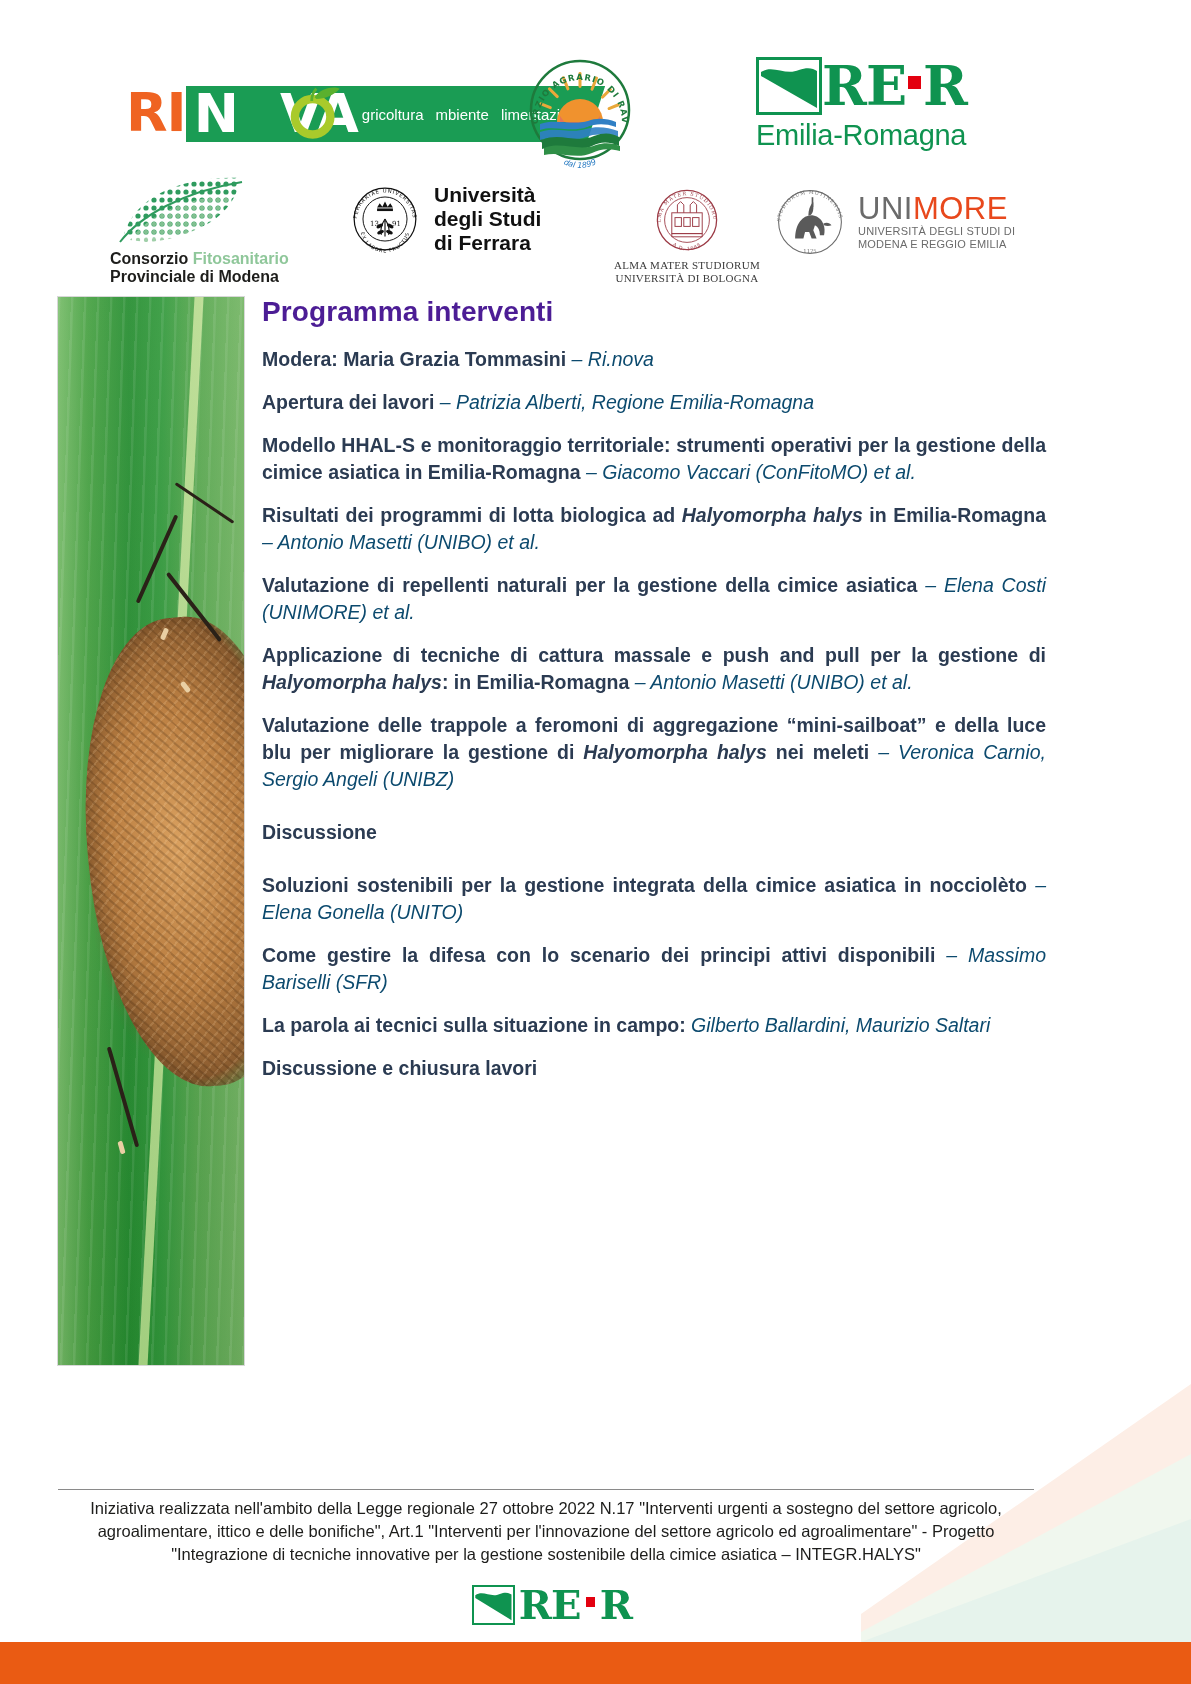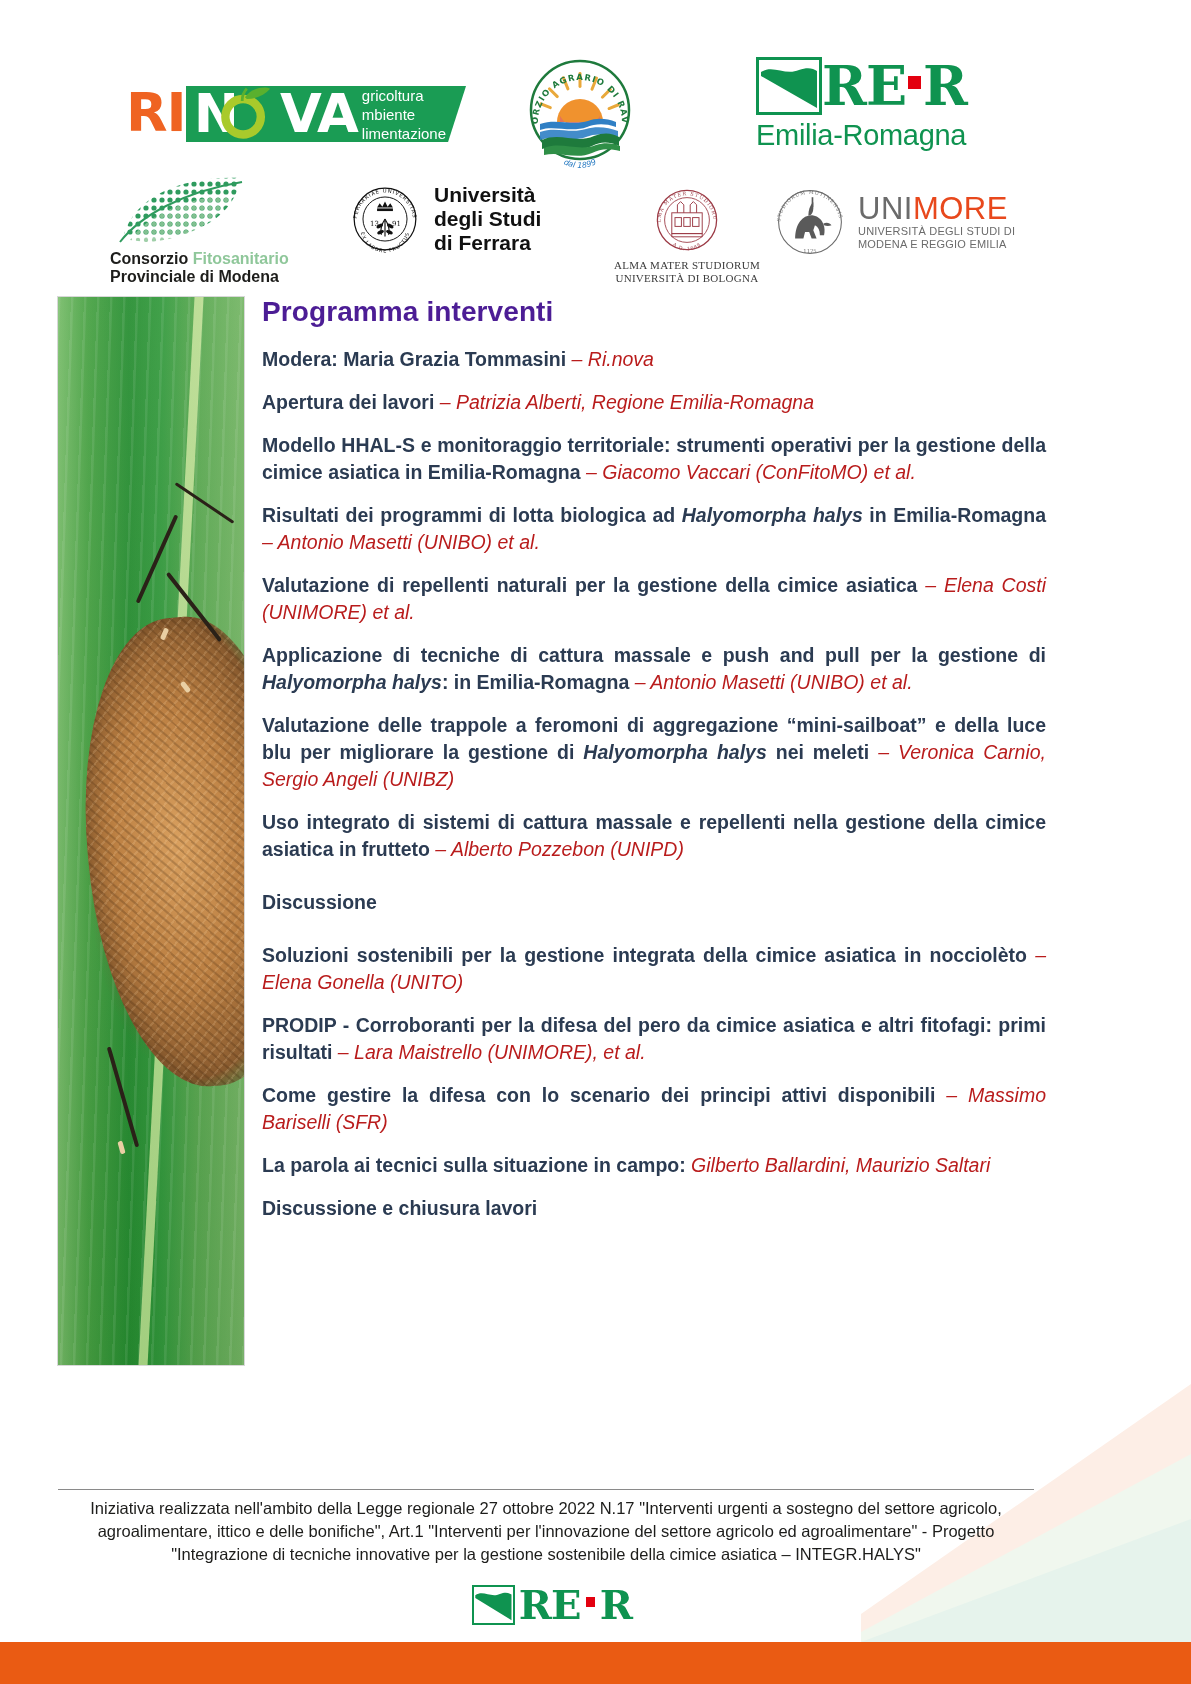--- a/index.html
+++ b/index.html
@@ -17,21 +17,21 @@
 
   .bottom-bar{position:absolute;left:0;bottom:0;width:100%;height:42px;background:#ea5b13;}
 
   
   .rinova{position:absolute;left:126px;top:86px;height:56px;display:flex;align-items:stretch;}
   .rinova .ri{font-family:"DejaVu Sans", sans-serif;font-weight:bold;font-size:54px;color:#ef6322;line-height:54px;letter-spacing:-1px;}
   .rinova-green{position:relative;background:#1a9c54;display:flex;align-items:center;padding-left:8px;padding-right:6px;
                 clip-path:polygon(0 0,100% 0,calc(100% - 18px) 100%,0 100%);}
   .rinova-green .nova{font-family:"DejaVu Sans", sans-serif;font-weight:bold;font-size:54px;color:#ffffff;line-height:56px;letter-spacing:-1px;}
   .rinova-green .nova .o-slot{display:inline-block;width:42px;}
-  .rinova-words{display:flex;flex-direction:column;justify-content:space-between;gap:2px;padding-left:4px;padding-right:14px;}
+  .rinova-words{display:flex;flex-direction:row;justify-content:space-between;gap:12px;padding-left:4px;padding-right:14px;}
   .rinova-words span{font-family:"Liberation Sans", sans-serif;font-size:15px;color:#ffffff;line-height:17px;font-weight:500;}
   .rinova-o{position:absolute;left:0;top:0;width:100%;height:100%;pointer-events:none;}
 
   
   .car{position:absolute;left:520px;top:50px;width:120px;height:118px;}
   
   .rer-big{position:absolute;left:756px;top:57px;width:230px;height:108px;}
   .rer-mark{display:inline-block;vertical-align:middle;width:66px;height:58px;border:3px solid #0f9350;box-sizing:border-box;position:relative;overflow:hidden;background:#fff;}
   .rer-text{font-family:"DejaVu Serif", serif;font-weight:bold;font-size:54px;color:#0f9350;line-height:58px;vertical-align:middle;letter-spacing:-1px;}
   .rer-dot{display:inline-block;width:13px;height:13px;background:#e3000f;vertical-align:middle;margin:0 2px 8px 2px;}
@@ -82,21 +82,21 @@
   h1.prog-title{
     font-family:"Liberation Sans", sans-serif;font-weight:bold;font-size:28px;color:#4c1d95;
     margin:0 0 18px 0;letter-spacing:.1px;
   }
   .entry{
     font-family:"Liberation Sans", sans-serif;font-size:19.5px;line-height:27px;color:#2b3b52;
     margin:0 0 16px 0;text-align:justify;
   }
   .entry.last-left{text-align:left;}
   .entry b{font-weight:bold;color:#2b3b52;}
-  .entry i{font-style:italic;color:#b91c1c;}
+  .entry i{font-style:italic;color:#0c4a6e;}
   .entry b i{font-weight:bold;font-style:italic;color:#2b3b52;}
   .entry.spacer-top{margin-top:26px;}
   .entry.heading-only{margin-bottom:26px;}
 
   
   .foot-rule{position:absolute;left:58px;top:1489px;width:976px;height:1px;background:#8a8a8a;}
   .foot-text{position:absolute;left:58px;top:1497px;width:976px;text-align:center;
              font-family:"Liberation Sans", sans-serif;font-size:16.5px;line-height:23px;color:#1d1d1b;}
   .rer-small{position:absolute;left:472px;top:1577px;width:160px;height:56px;display:flex;align-items:center;gap:4px;}
   .rer-small .mark{width:46px;height:40px;border:2px solid #0f9350;box-sizing:border-box;position:relative;overflow:hidden;background:#fff;}
@@ -322,36 +322,30 @@
     </p>
 
     <p class="entry">
       <b>Applicazione di tecniche di cattura massale e push and pull per la gestione di </b><b><i>Halyomorpha halys</i></b><b>: in Emilia-Romagna</b><i> – Antonio Masetti (UNIBO) et al.</i>
     </p>
 
     <p class="entry">
       <b>Valutazione delle trappole a feromoni di aggregazione “mini-sailboat” e della luce blu per migliorare la gestione di </b><b><i>Halyomorpha halys</i></b><b> nei meleti</b><i> – Veronica Carnio, Sergio Angeli (UNIBZ)</i>
     </p>
 
-    <p class="entry">
-      <b>Uso integrato di sistemi di cattura massale e repellenti nella gestione della cimice asiatica in frutteto</b><i> – Alberto Pozzebon (UNIPD)</i>
-    </p>
 
     <p class="entry heading-only spacer-top">
       <b>Discussione</b>
     </p>
 
 
     <p class="entry">
       <b>Soluzioni sostenibili per la gestione integrata della cimice asiatica in nocciolèto</b><i> – Elena Gonella (UNITO)</i>
     </p>
 
-    <p class="entry">
-      <b>PRODIP - Corroboranti per la difesa del pero da cimice asiatica e altri fitofagi: primi risultati</b><i> – Lara Maistrello (UNIMORE), et al.</i>
-    </p>
 
     <p class="entry">
       <b>Come gestire la difesa con lo scenario dei principi attivi disponibili</b><i> – Massimo Bariselli (SFR)</i>
     </p>
 
     <p class="entry">
       <b>La parola ai tecnici sulla situazione in campo:</b><i> Gilberto Ballardini, Maurizio Saltari</i>
     </p>
 
     <p class="entry heading-only">

